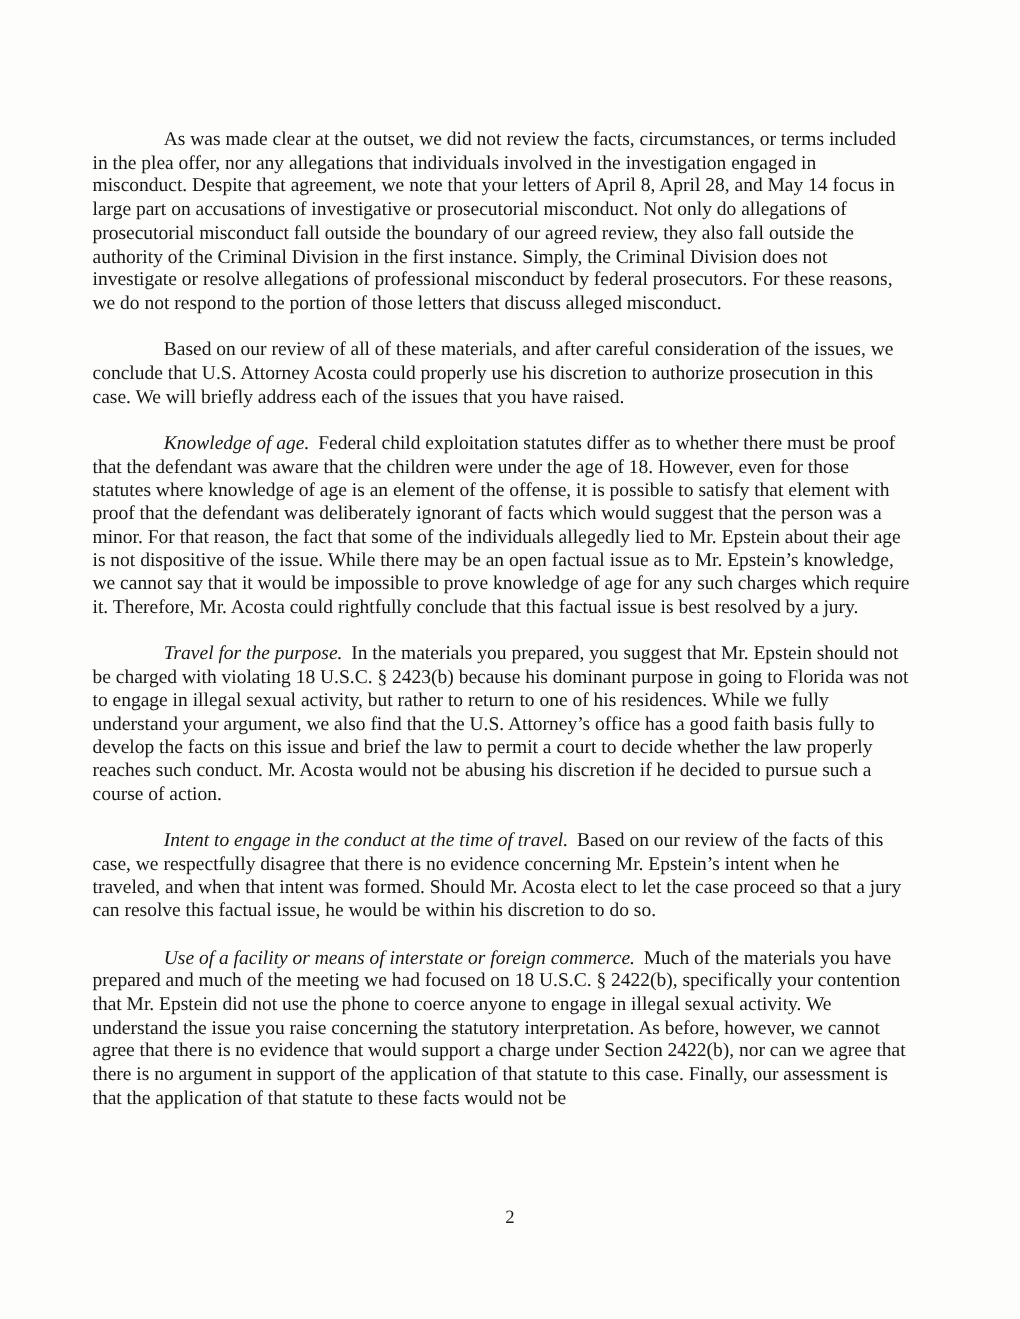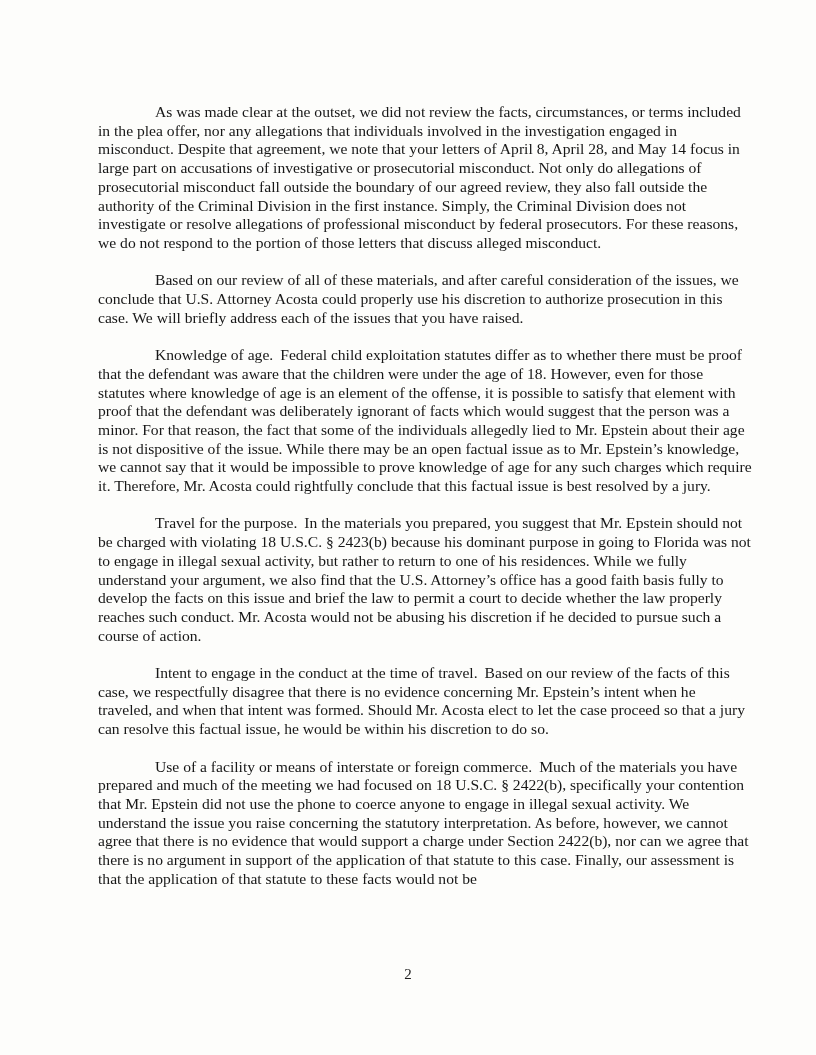--- a/index.html
+++ b/index.html
@@ -10,32 +10,33 @@
     width: 816px;
     height: 1055px;
     background: #fdfdfb;
     font-family: "Liberation Serif", "DejaVu Serif", serif;
     color: #171717;
     position: relative;
     overflow: hidden;
   }
   .page-content {
     position: absolute;
-    left: 98px;
+    left: 74px;
     top: 103px;
     width: 655px;
     font-size: 15.6px;
     line-height: 18.7px;
     text-align: left;
   }
   .para {
     margin: 0 0 18.7px 0;
     text-indent: 57px;
   }
   .para .lead {
+    font-style: italic;
   }
   .para .lead:not(:empty) {
     margin-right: 0.45em;
   }
   .page-number {
     position: absolute;
     top: 966px;
     left: 0;
     width: 816px;
     text-align: center;

